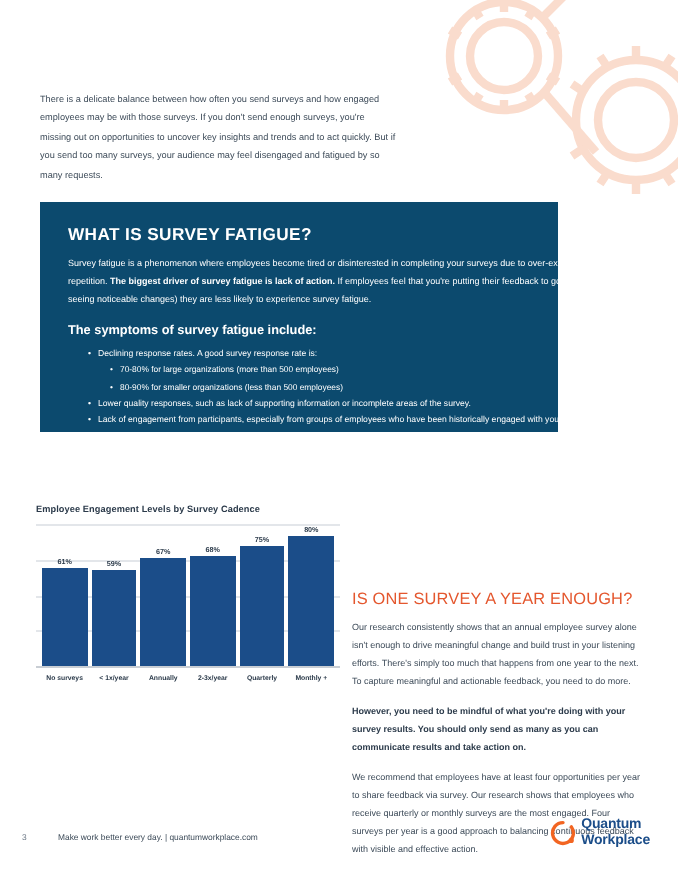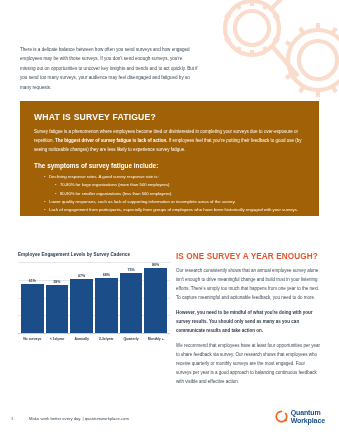--- a/index.html
+++ b/index.html
@@ -20,22 +20,22 @@
     font-size: 13.5px; font-weight: bold; color: #1b4d89;
     letter-spacing: -0.2px;
   }
   .intro {
     position: absolute; left: 20px; top: 45px; width: 178px;
     font-size: 4.6px; line-height: 2.05; color: #3c4a58;
   }
 
   
   .blue-box {
-    position: absolute; left: 20px; top: 101px; width: 299px; height: 115px;
-    background: #a16207; color: #fff; padding: 11px 14px 8px 14px;
+    position: absolute; left: 20px; top: 101px; width: 259px; height: 115px;
+    background: #0c4a6e; color: #fff; padding: 11px 14px 8px 14px;
   }
   .box-title { font-size: 8.6px; font-weight: bold; letter-spacing: .2px; margin-bottom: 5px; }
   .box-para { font-size: 4.5px; line-height: 2.0; width: 272px; }
   .box-para b { font-weight: bold; }
   .symptoms-title { font-size: 6.4px; font-weight: bold; margin-top: 8px; margin-bottom: 4px; }
   ul.b1 { list-style: none; margin-left: 10px; }
   ul.b1 > li { font-size: 4.3px; line-height: 1.95; position: relative; padding-left: 5px; width: 262px; }
   ul.b1 > li::before { content: "\2022"; position: absolute; left: 0; top: 0; }
   ul.b2 { list-style: none; margin-left: 11px; margin-top: 0; }
   ul.b2 > li { font-size: 4.2px; line-height: 1.95; position: relative; padding-left: 5px; }
@@ -48,21 +48,21 @@
   .grid-line { position: absolute; left: 0; right: 0; height: 0; border-top: 0.5px solid #e3e6ea; }
   .bars { position: absolute; left: 0; right: 0; bottom: 0; top: 0; display: flex; align-items: flex-end; justify-content: space-between; padding: 0 3px; }
   .bar-col { width: 15.5%; display: flex; flex-direction: column; align-items: center; justify-content: flex-end; height: 100%; }
   .bar-val { font-size: 3.6px; font-weight: bold; color: #2b3a4a; margin-bottom: 1px; }
   .bar { width: 100%; background: #1b4d89; }
   .xlabels { display: flex; justify-content: space-between; padding: 0 3px; margin-top: 3px; }
   .xlab { width: 15.5%; text-align: center; font-size: 3.4px; font-weight: bold; color: #2b3a4a; }
 
   
   .right-col { position: absolute; left: 176px; top: 252px; width: 144px; }
-  .rc-title { font-size: 8.2px; font-weight: bold; color: #e4572e; letter-spacing: .1px; margin-bottom: 5px; }
+  .rc-title { font-size: 8.2px; font-weight: normal; color: #e4572e; letter-spacing: .1px; margin-bottom: 5px; margin-top: 43px; }
   .rc-para { font-size: 4.5px; line-height: 2.0; color: #3c4a58; margin-bottom: 6px; }
   .rc-para.bold { font-weight: bold; color: #2b3a4a; }
 
   
   .footer { position: absolute; left: 0; bottom: 8px; width: 339px; height: 22px; }
   .pg-num { position: absolute; left: 11px; top: 7px; font-size: 4.2px; color: #6b7785; }
   .foot-text { position: absolute; left: 29px; top: 7px; font-size: 4.2px; color: #3c4a58; }
   .logo { position: absolute; right: 14px; top: 0px; display: flex; align-items: center; gap: 3px; }
   .logo-name { font-size: 7px; font-weight: bold; color: #1b4d89; line-height: 1.08; letter-spacing: -.1px; }
 </style>

